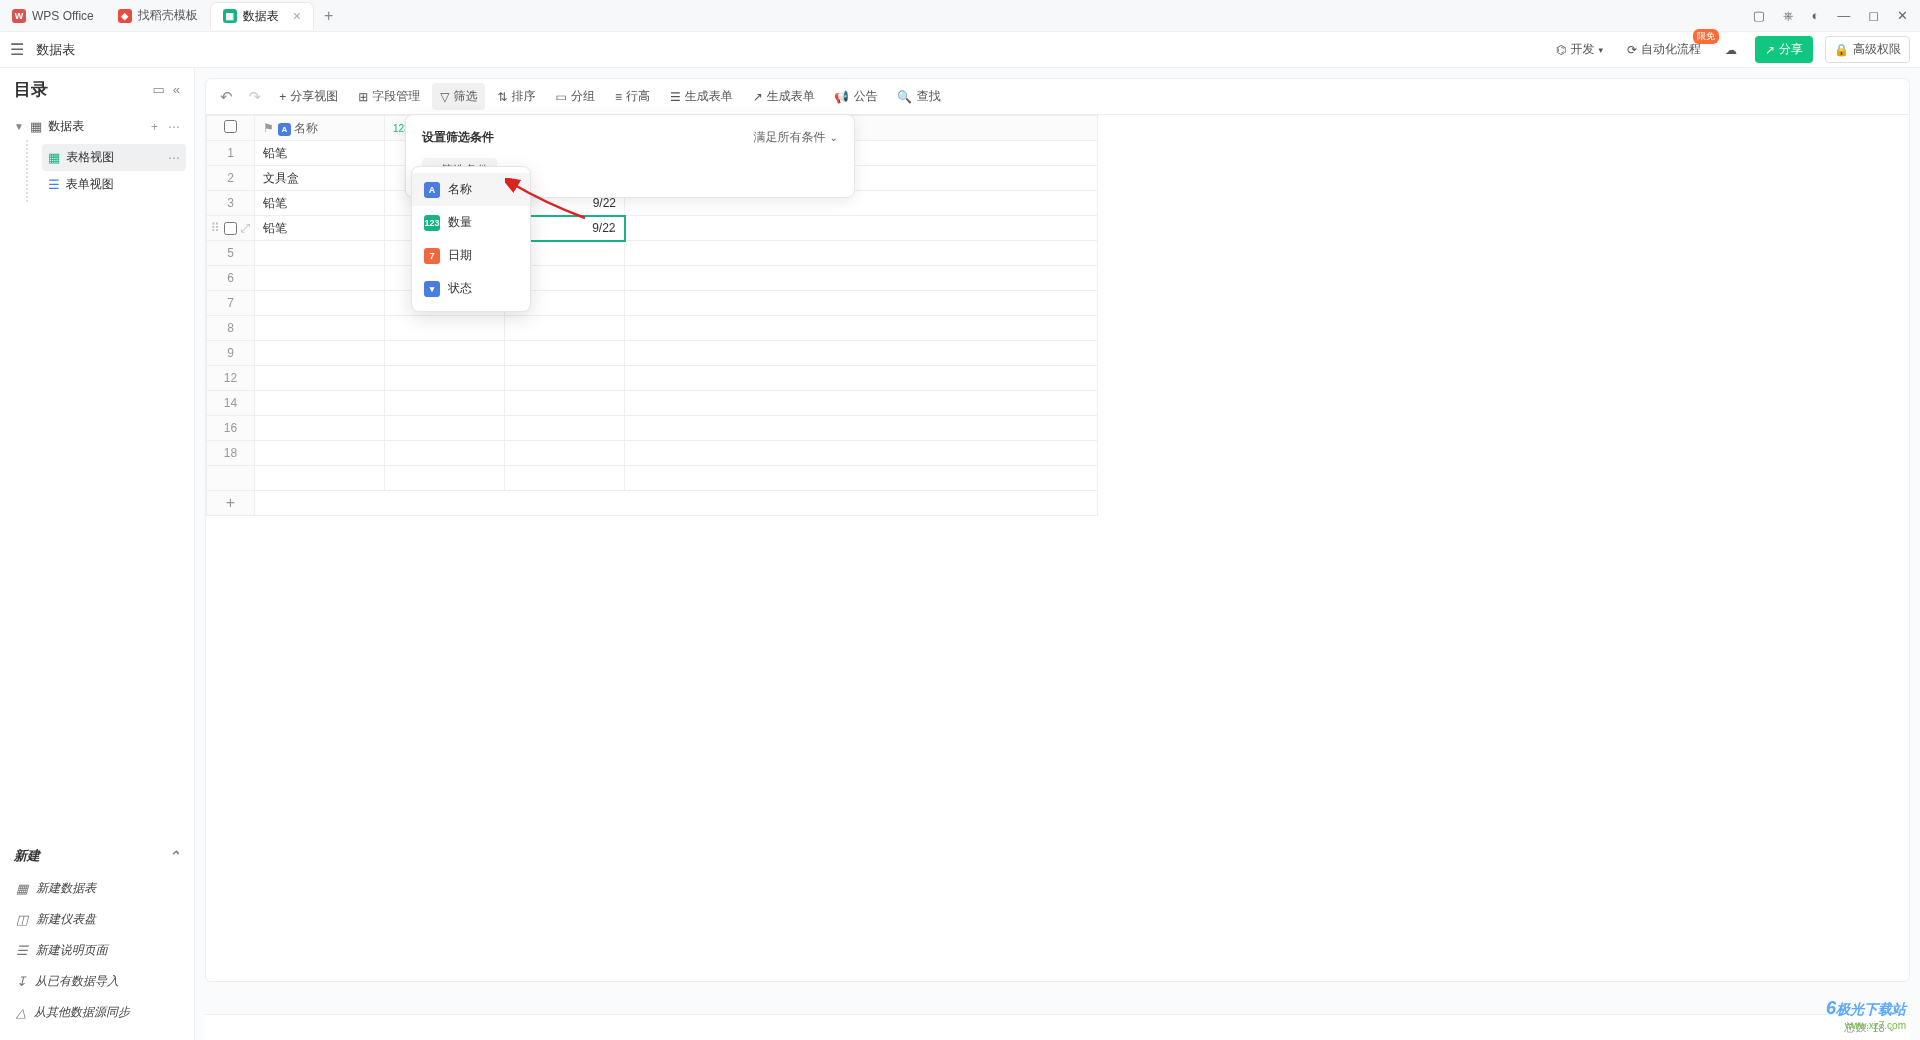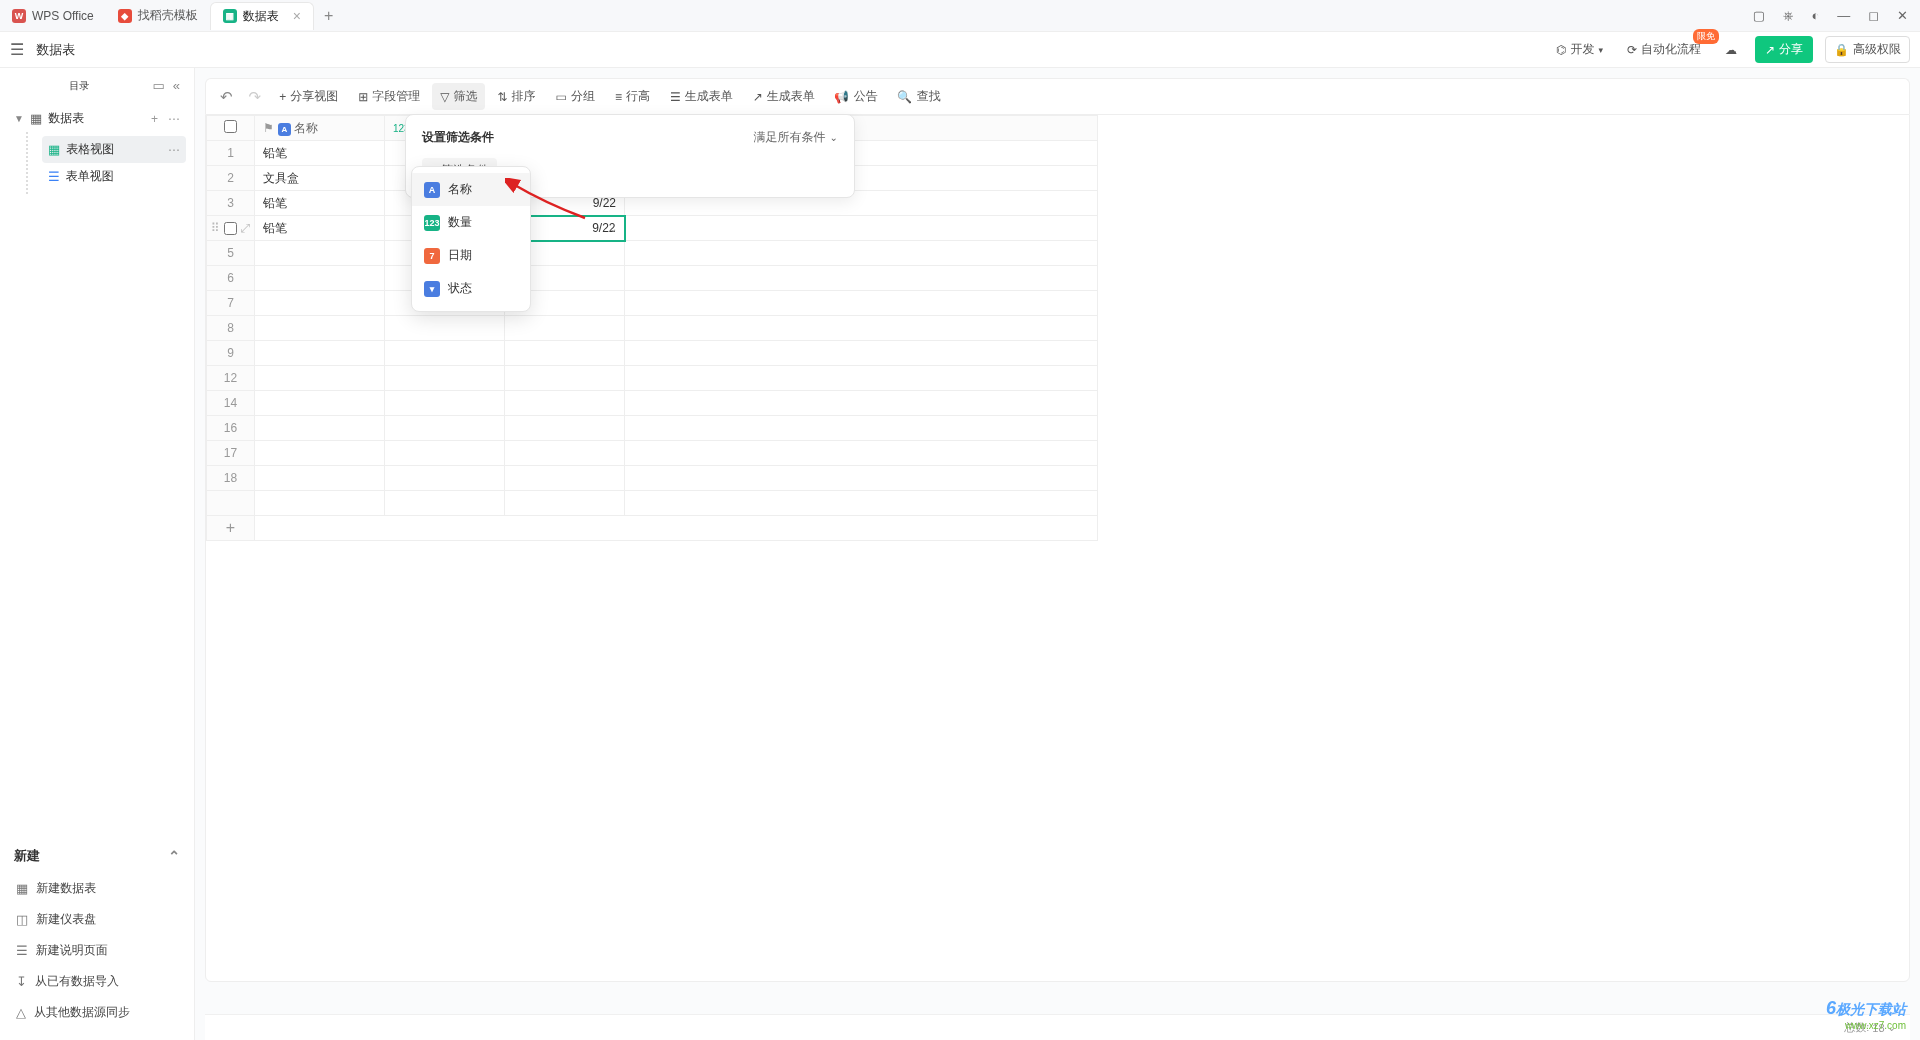--- a/index.html
+++ b/index.html
@@ -29,36 +29,36 @@
 .badge-free::after { content: "限免"; position: absolute; top: -8px; right: -12px; background: #ff6b35; color: #fff; font-size: 9px; padding: 1px 4px; border-radius: 6px; }
 .share-btn { background: #0fc77e; color: #fff !important; padding: 5px 10px !important; border-radius: 5px; display: flex; align-items: center; gap: 4px; }
 .perm-btn { border: 1px solid #ddd; padding: 4px 8px !important; border-radius: 5px; }
 
 
 .main { display: flex; height: calc(100vh - 68px); }
 
 
 .sidebar { width: 195px; border-right: 1px solid #eee; display: flex; flex-direction: column; }
 .sidebar-header { display: flex; align-items: center; padding: 10px 14px; gap: 8px; }
-.sidebar-header .title { font-size: 10px; font-weight: 400; flex: 1; text-align: center; }
+.sidebar-header .title { font-size: 17px; font-weight: 700; flex: 1; }
 .sidebar-header .ic { color: #888; cursor: pointer; font-size: 13px; }
 .tree { padding: 2px 8px; }
 .tree-node { display: flex; align-items: center; padding: 5px 6px; gap: 6px; font-size: 12px; cursor: pointer; border-radius: 4px; }
 .tree-node.root .arrow { color: #888; font-size: 10px; }
 .tree-node .ic { font-size: 13px; color: #666; }
 .tree-node.root .rt { margin-left: auto; display: flex; gap: 10px; color: #999; }
 .tree-child { padding-left: 34px; }
 .tree-child .tree-node.active { background: #eef0f2; }
 .tree-child .tree-node.active .rt { color: #999; }
 .tree-child .tree-node .rt { margin-left: auto; display: none; }
 .tree-child .tree-node.active .rt { display: block; }
 .ic-grid-g { color: #17b386 !important; }
 .ic-form-b { color: #3b82f6 !important; }
 
-.sidebar-bottom { margin-top: auto; padding: 8px 14px 12px; }
+.sidebar-bottom { margin-top: auto; padding: 8px 14px 12px; font-style: italic; }
 .sidebar-bottom .section { display: flex; align-items: center; padding: 8px 0; font-size: 13px; font-weight: 600; cursor: pointer; }
 .sidebar-bottom .section .chev { margin-left: auto; color: #888; font-size: 14px; }
 .sidebar-bottom .link { display: flex; align-items: center; gap: 8px; padding: 7px 2px; font-size: 12px; color: #444; cursor: pointer; }
 .sidebar-bottom .link .ic { color: #777; font-size: 13px; }
 
 
 .content { flex: 1; display: flex; flex-direction: column; padding: 10px 10px 0 10px; position: relative; background: #fafbfc; }
 .toolbar { height: 36px; display: flex; align-items: center; gap: 4px; background: #fff; border: 1px solid #eee; border-bottom: 0; border-radius: 6px 6px 0 0; padding: 0 8px; }
 .toolbar .btn { display: flex; align-items: center; gap: 4px; padding: 5px 8px; font-size: 12px; color: #555; cursor: pointer; border-radius: 4px; }
 .toolbar .btn.active { background: #f0f0f0; }
@@ -374,27 +374,20 @@
               <td></td>
             </tr>
           <tr>
               <td class="rownum">16</td>
               <td></td>
               <td></td>
               <td></td>
               <td></td>
             </tr>
           <tr>
-              <td class="rownum">17</td>
-              <td></td>
-              <td></td>
-              <td></td>
-              <td></td>
-            </tr>
-          <tr>
               <td class="rownum">18</td>
               <td></td>
               <td></td>
               <td></td>
               <td></td>
             </tr>
           <tr>
               <td class="rownum"></td>
               <td></td>
               <td></td>

